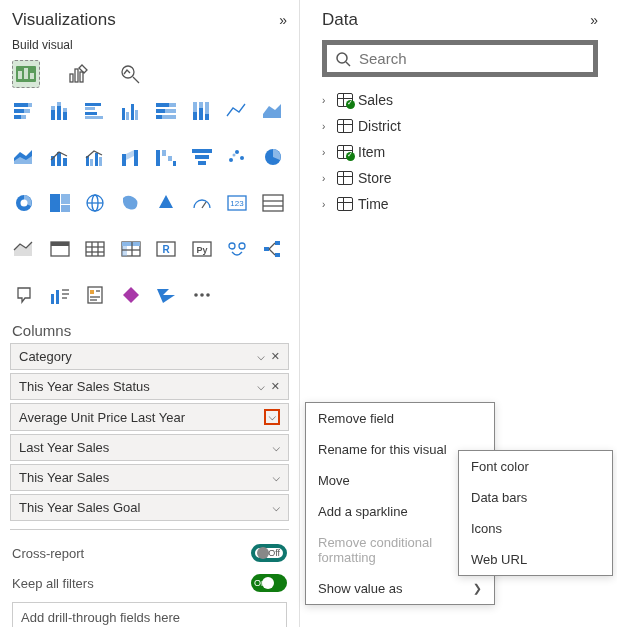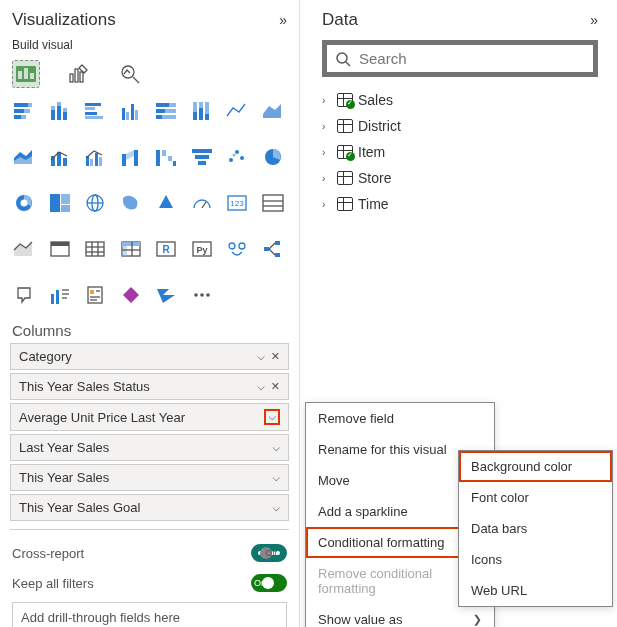--- a/index.html
+++ b/index.html
@@ -20,21 +20,21 @@
 .field-row{border:1px solid #ccc;background:#f3f2f1;padding:5px 8px;margin-bottom:3px;display:flex;align-items:center;justify-content:space-between;font-size:13px;color:#333;position:relative;}
 .field-row.highlight-chevron .chev-box{border:2px solid #d83b01;padding:0 2px;margin-left:2px;}
 .field-actions{display:flex;align-items:center;gap:6px;}
 .chev{font-size:10px;color:#555;}
 .x-btn{font-size:11px;color:#555;}
 .divider{height:1px;background:#ccc;margin:8px 10px;}
 .drill-section{padding:0 12px;}
 .drill-header{font-size:13px;font-weight:600;padding:6px 0;}
 .drill-row{display:flex;justify-content:space-between;align-items:center;padding:6px 0;font-size:13px;color:#555;}
 .toggle{width:36px;height:18px;border-radius:10px;position:relative;display:flex;align-items:center;}
-.toggle-off{border:7px solid #0f766e;background:#fff;justify-content:flex-start;}
+.toggle-off{border:4px solid #0f766e;background:#fff;justify-content:flex-start;}
 .toggle-off .knob{width:12px;height:12px;border-radius:50%;background:#888;margin-left:2px;}
 .toggle-off .lbl{font-size:9px;position:absolute;right:3px;color:#555;}
 .toggle-on{background:#107c10;justify-content:center;margin-left:33px;}
 .toggle-on .knob{width:12px;height:12px;border-radius:50%;background:#fff;margin-right:2px;}
 .toggle-on .lbl{font-size:9px;position:absolute;left:3px;color:#fff;}
 .drill-placeholder{border:1px solid #ccc;padding:7px 8px;font-size:13px;color:#555;background:#fff;margin-top:4px;}
 .search-box{margin:4px 12px 10px;border:5px solid #737373;display:flex;align-items:center;padding:5px 8px;gap:8px;justify-content:flex-end;}
 .search-box input{border:none;outline:none;flex:1;font-size:15px;}
 .data-tree{padding:0 12px;}
 .tree-item{display:flex;align-items:center;gap:5px;padding:5px 0;font-size:14px;}
@@ -488,36 +488,29 @@
     <div class="menu-item">
       <span>Rename for this visual</span>
     </div>
     <div class="menu-item">
       <span>Move</span>
       <span class="menu-arrow">❯</span>
     </div>
     <div class="menu-item">
       <span>Add a sparkline</span>
     </div>
-    <div class="menu-item highlighted">
-      <span>Conditional formatting</span>
-      <span class="menu-arrow">❯</span>
-    </div>
     <div class="menu-item disabled">
       <span>Remove conditional formatting</span>
     </div>
     <div class="menu-item">
       <span>Show value as</span>
       <span class="menu-arrow">❯</span>
     </div>
   </div>
 <div class="context-menu menu2">
-    <div class="menu-item highlighted">
-      <span>Background color</span>
-    </div>
     <div class="menu-item">
       <span>Font color</span>
     </div>
     <div class="menu-item">
       <span>Data bars</span>
     </div>
     <div class="menu-item">
       <span>Icons</span>
     </div>
     <div class="menu-item">

